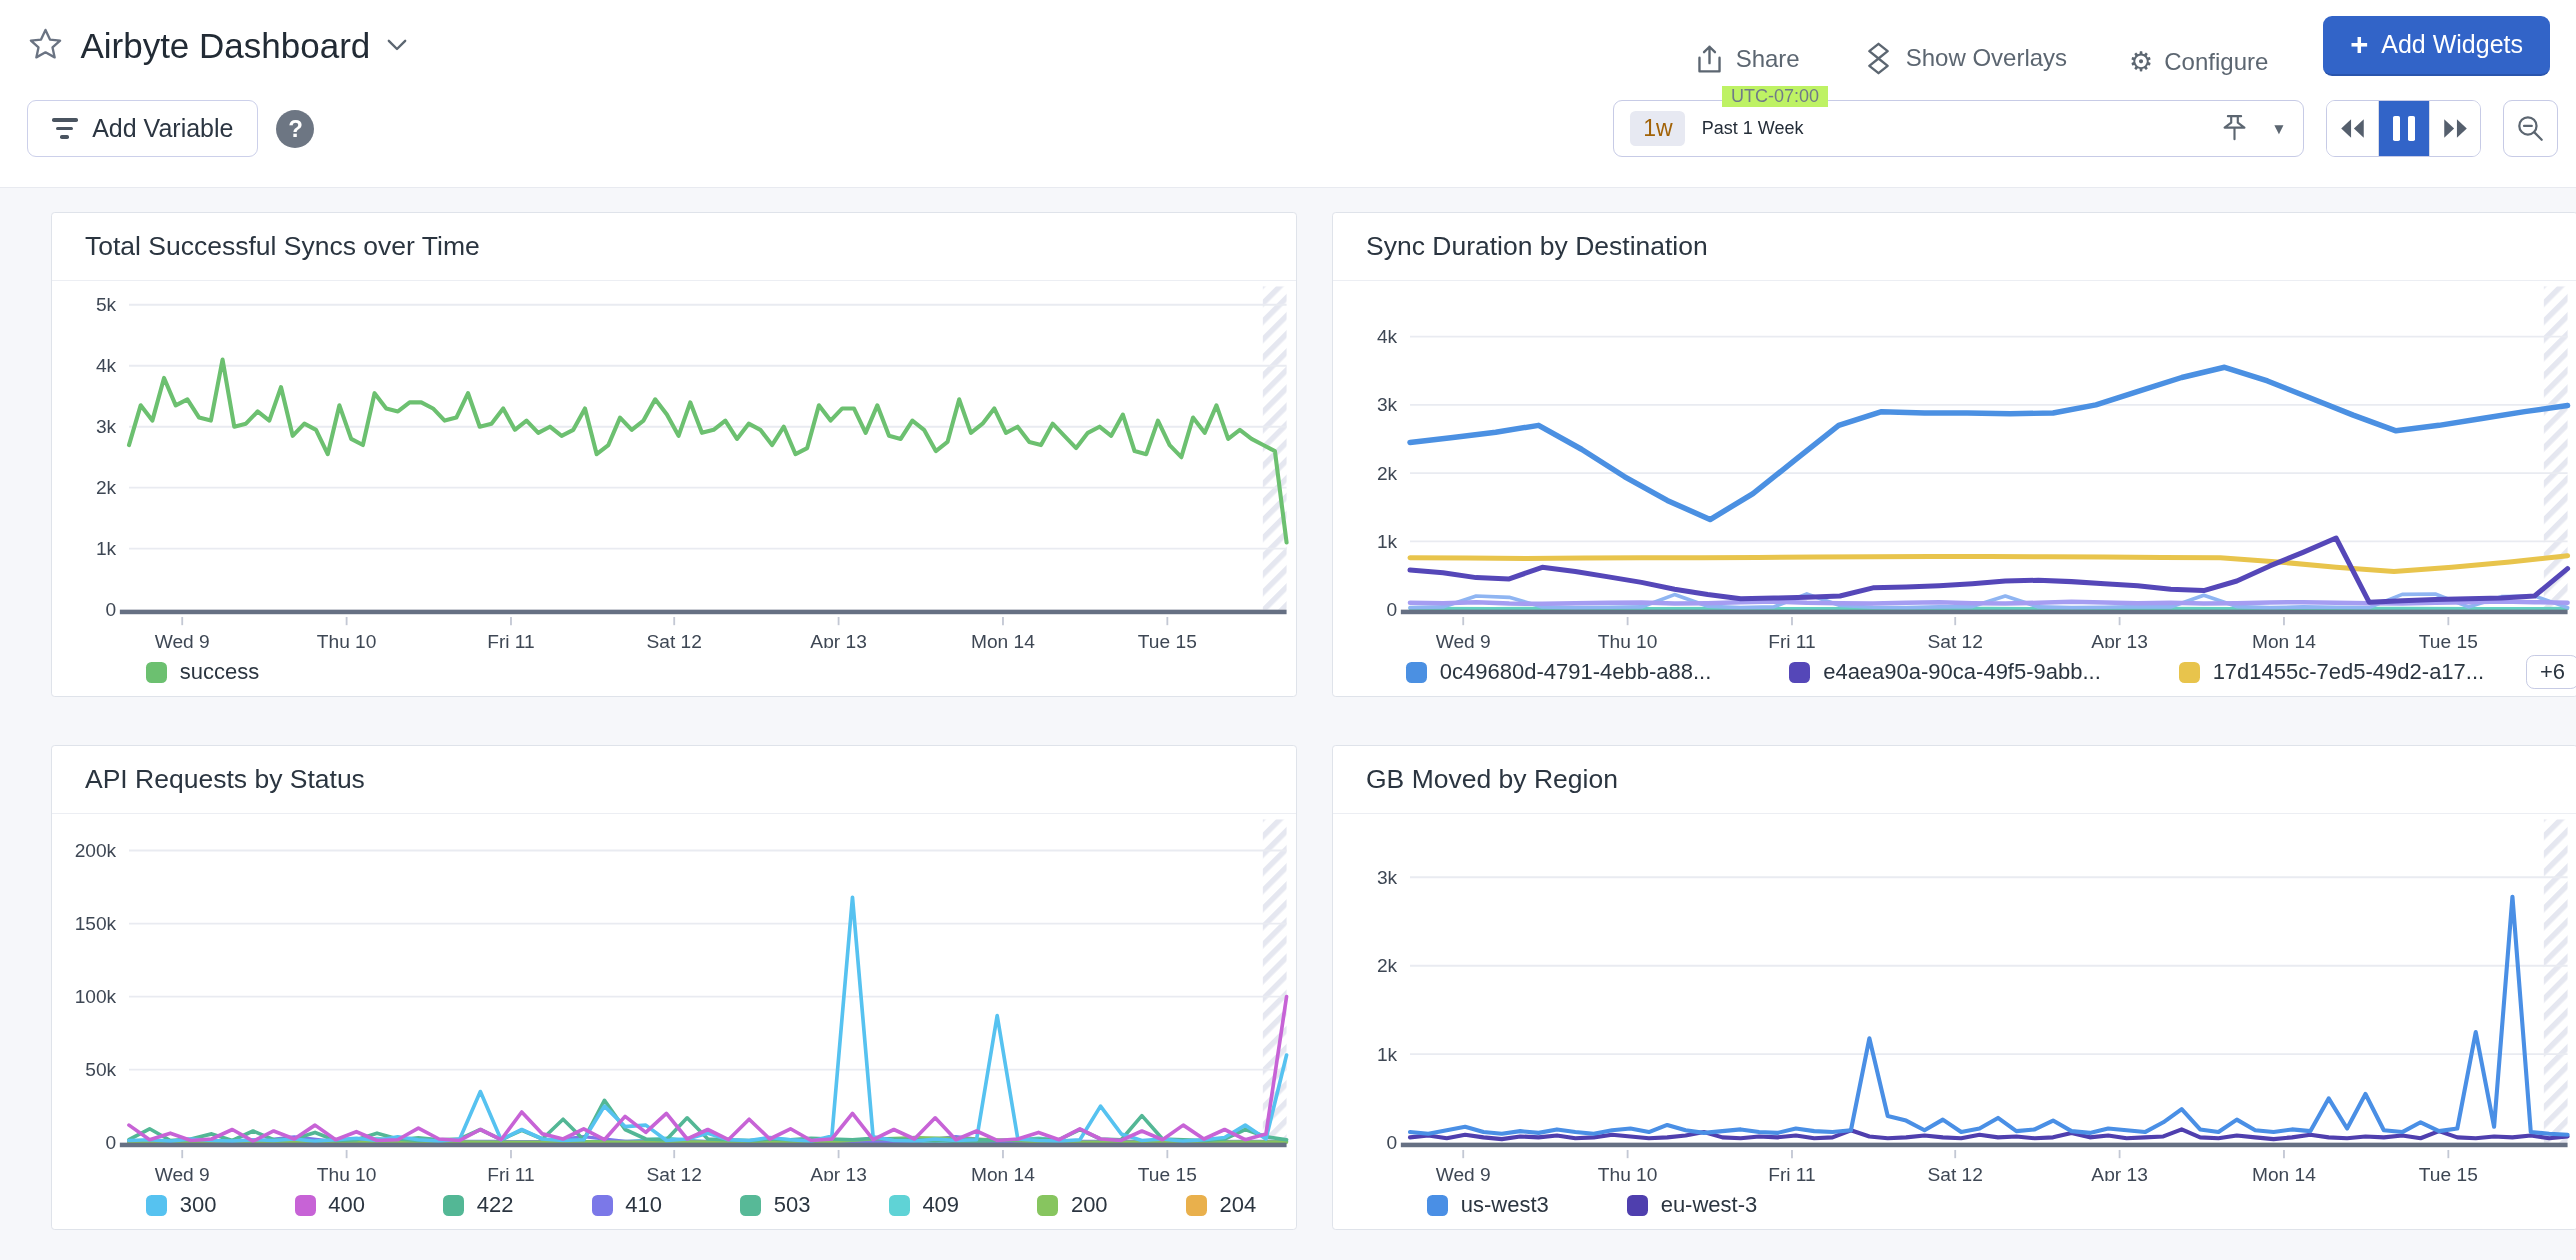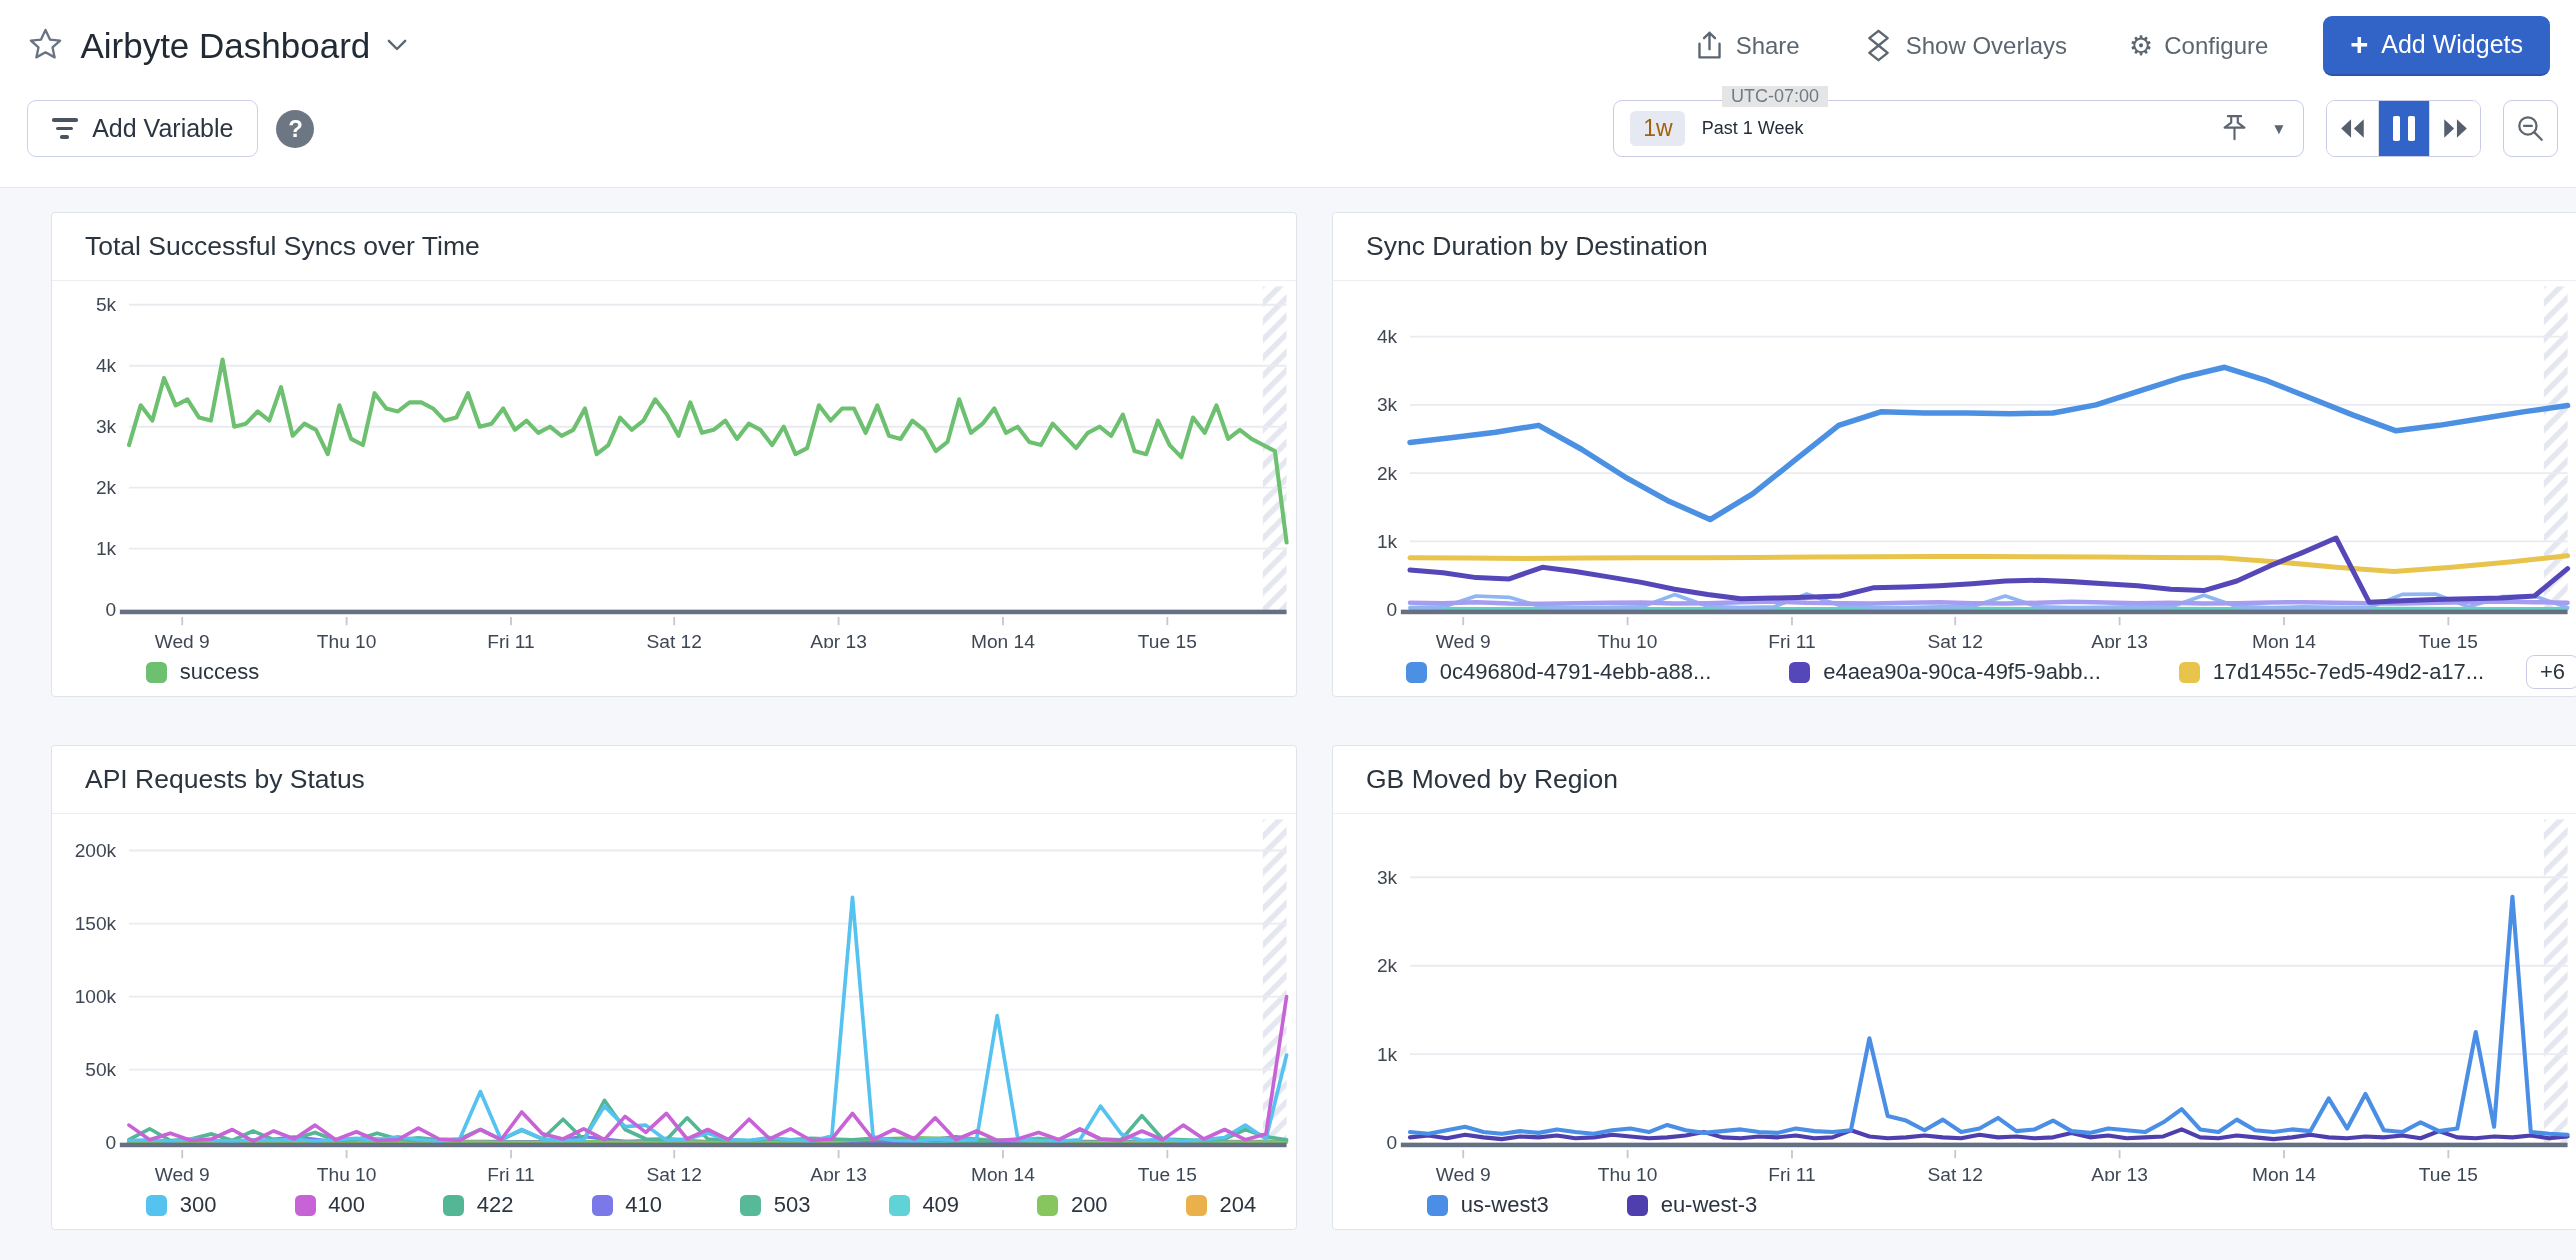--- a/index.html
+++ b/index.html
@@ -12,21 +12,21 @@
     overflow:hidden;
   }
   
   .header {
     position:absolute; top:0; left:0; width:2576px; height:188px;
     background:#ffffff; border-bottom:0.9px solid #e8eaf0;
   }
   .header-row1 { position:absolute; top:14.6px; left:27px; right:26px; height:62px; display:flex; align-items:center; }
   .dash-title-group { display:flex; align-items:center; gap:16.4px; cursor:pointer; }
   .dash-title { font-size:35px; font-weight:500; color:#222b35; letter-spacing:0; }
-  .header-actions { margin-left:auto; display:flex; align-items:center; }
+  .header-actions { margin-left:auto; display:flex; align-items:flex-end; }
   .hbtn { display:flex; align-items:center; gap:11px; color:#5c6671; font-size:24px; margin:0 31px; cursor:pointer; }
   .hbtn svg { display:block; }
   .gear-glyph { font-family:"DejaVu Sans", sans-serif; font-size:27px; color:#5c6671; line-height:1; }
   .add-widgets {
     margin-left:24px; background:#3264c8; border-bottom:2.7px solid #2a55ad;
     color:#fff; border-radius:9px; height:60px; padding:0 27px;
     display:flex; align-items:center; gap:12.8px; font-size:25px; cursor:pointer;
   }
   .add-widgets .plus { font-size:31px; font-weight:700; line-height:1; }
   .header-row2 { position:absolute; top:100px; left:27px; right:18px; height:57px; display:flex; align-items:center; }
@@ -40,21 +40,21 @@
   .help-circle {
     width:38px; height:38px; border-radius:50%; background:#6d7683; color:#fff;
     display:flex; align-items:center; justify-content:center; font-size:24px; font-weight:700; margin-left:18px; cursor:pointer;
   }
   .time-area { margin-left:auto; display:flex; align-items:center; gap:22px; }
   .time-box {
     position:relative; width:691px; height:57px; background:#fff;
     border:1.8px solid #c7cbe6; border-radius:9px; display:flex; align-items:center; padding:0 16.4px; cursor:pointer;
   }
   .tz-label {
-    position:absolute; top:-14.6px; left:108px; background:#e5e5e5; padding:0 9px;
+    position:absolute; top:-14.6px; left:108px; background:#bef264; padding:0 9px;
     font-size:18px; color:#707a88;
   }
   .range-chip { background:#e7e9f2; border-radius:5.5px; padding:3.7px 12.8px; font-size:23px; color:#a16207; }
   .range-label { font-size:18px; color:#242d38; margin-left:16.4px; }
   .time-box-icons { margin-left:auto; display:flex; align-items:center; gap:20px; }
   .caret { font-size:15.5px; color:#5c6671; }
   .ctrl-group {
     display:flex; height:57px; border:1.8px solid #c7cbe6; border-radius:9px; overflow:hidden; background:#fff;
   }
   .ctrl-btn { width:51px; height:100%; display:flex; align-items:center; justify-content:center; cursor:pointer; background:#fff; }

